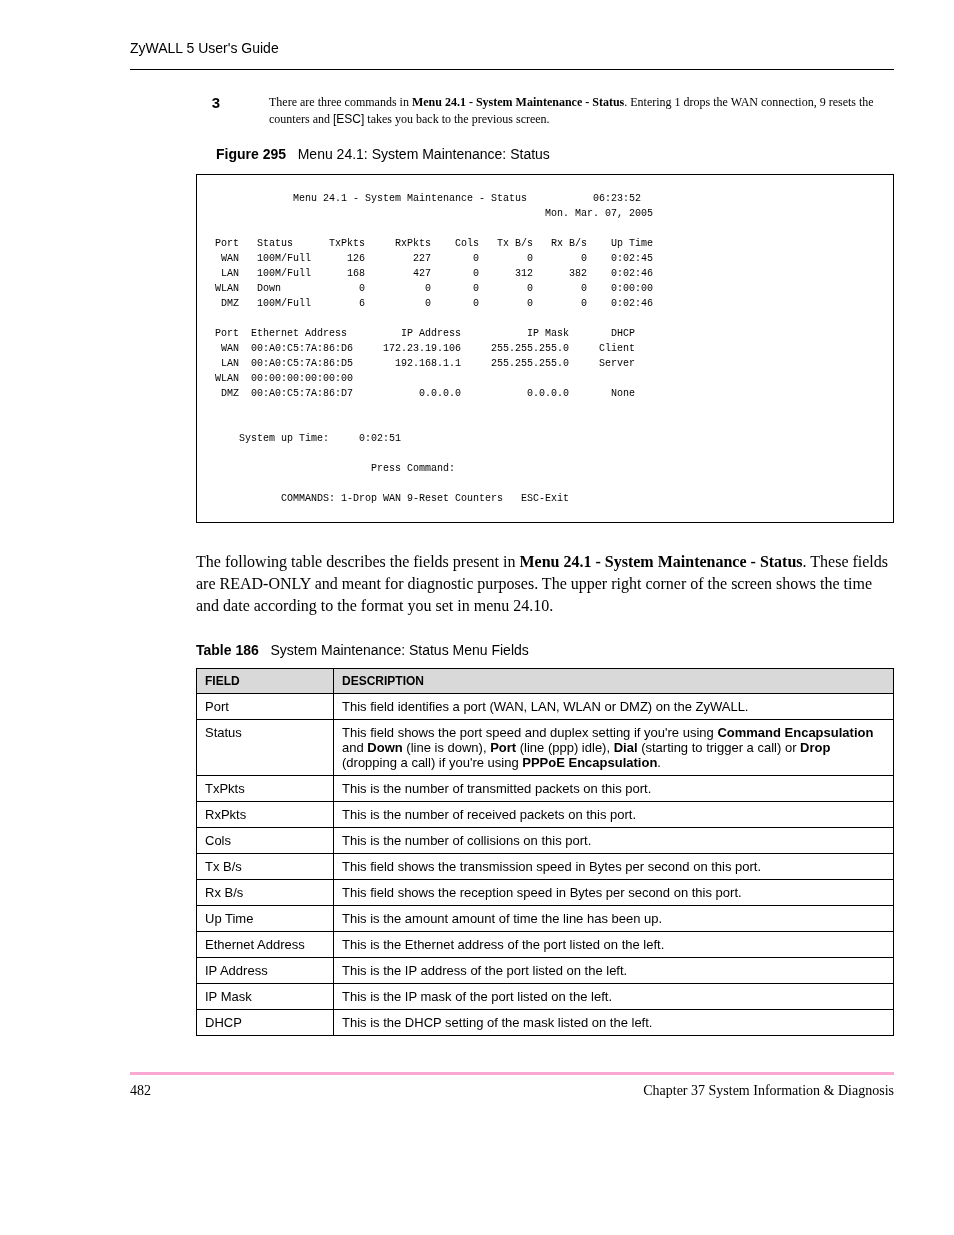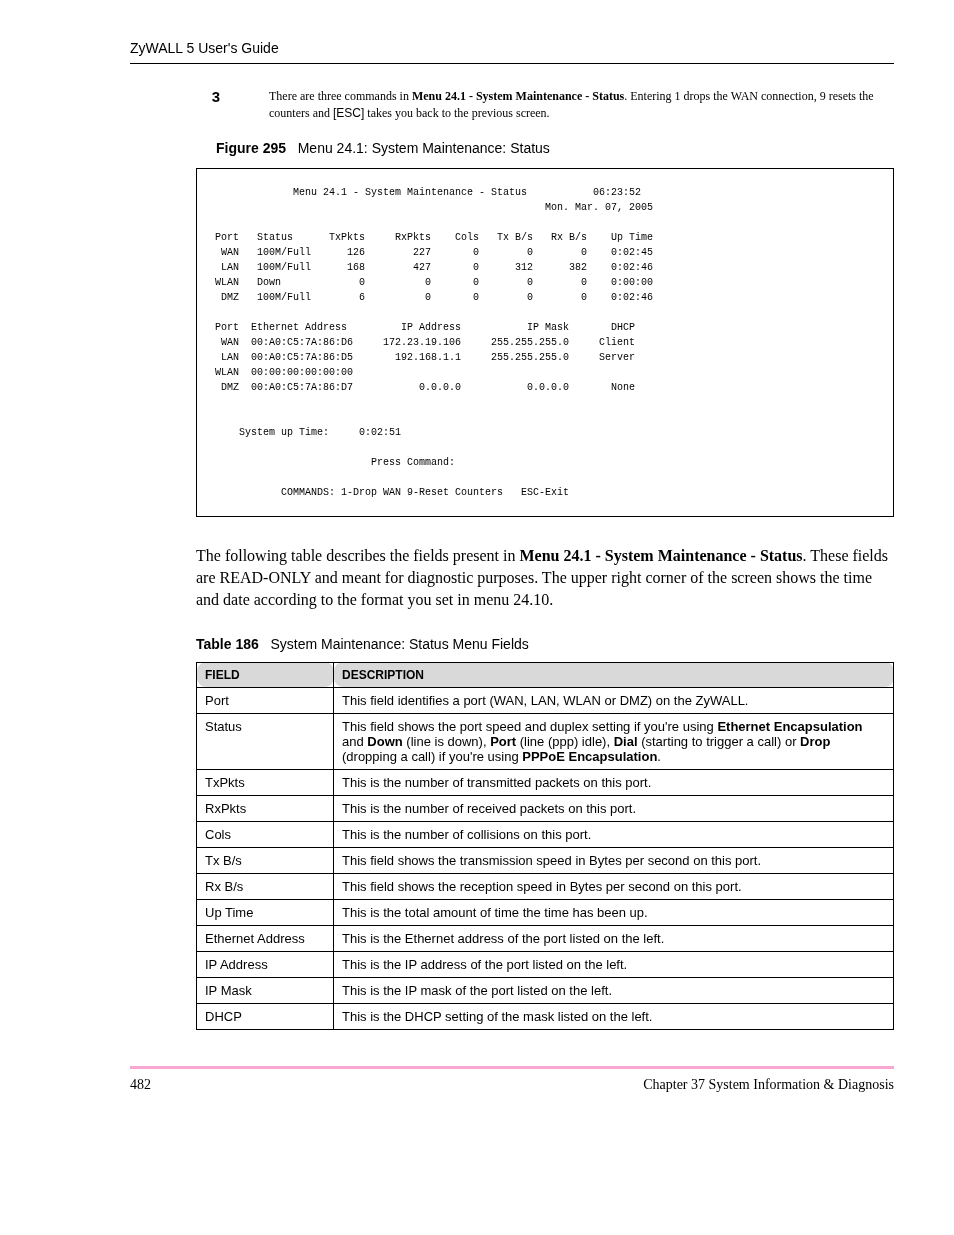--- a/index.html
+++ b/index.html
@@ -7,21 +7,21 @@
       font-size: 15px;
       margin: 0;
       padding: 40px 60px 40px 80px;
       color: #000;
       background: #fff;
       width: 954px;
       box-sizing: border-box;
     }
     .header-line {
       border-bottom: 1px solid #000;
-      padding-bottom: 6px;
+      padding-bottom: 12px;
       margin-bottom: 24px;
       margin-left: 50px;
     }
     .header-text {
       font-family: Arial, Helvetica, sans-serif;
       font-size: 14px;
     }
     .content {
       margin-left: 116px;
     }
@@ -82,21 +82,20 @@
       padding: 5px 8px;
       text-align: left;
       vertical-align: top;
     }
     table.fields th {
       background: #d9d9d9;
       font-weight: bold;
       font-variant: small-caps;
       text-transform: uppercase;
       font-size: 12px;
-      border-radius: 9px;
     }
     table.fields td.col-field {
       width: 120px;
     }
     .footer {
       display: flex;
       justify-content: space-between;
       border-top: 3px solid #f9a8d4;
       margin-top: 36px;
       padding-top: 8px;
@@ -148,21 +147,21 @@
         <th>DESCRIPTION</th>
       </tr>
     </thead>
     <tbody id="fields-body">
         <tr>
           <td class="col-field">Port</td>
           <td>This field identifies a port (WAN, LAN, WLAN or DMZ) on the ZyWALL.</td>
         </tr>
         <tr>
           <td class="col-field">Status</td>
-          <td>This field shows the port speed and duplex setting if you're using <b>Ethernet Encapsulation</b> and <b>Down</b> (line is down), <b>Port</b> (line (ppp) idle), <b>Dial</b> (starting to trigger a call) or <b>Drop</b> (dropping a call) if you're using <b>PPPoE Encapsulation</b>.</td>
+          <td>This field shows the port speed and duplex setting if you're using <b>Command Encapsulation</b> and <b>Down</b> (line is down), <b>Port</b> (line (ppp) idle), <b>Dial</b> (starting to trigger a call) or <b>Drop</b> (dropping a call) if you're using <b>PPPoE Encapsulation</b>.</td>
         </tr>
         <tr>
           <td class="col-field">TxPkts</td>
           <td>This is the number of transmitted packets on this port.</td>
         </tr>
         <tr>
           <td class="col-field">RxPkts</td>
           <td>This is the number of received packets on this port.</td>
         </tr>
         <tr>
@@ -172,21 +171,21 @@
         <tr>
           <td class="col-field">Tx B/s</td>
           <td>This field shows the transmission speed in Bytes per second on this port.</td>
         </tr>
         <tr>
           <td class="col-field">Rx B/s</td>
           <td>This field shows the reception speed in Bytes per second on this port.</td>
         </tr>
         <tr>
           <td class="col-field">Up Time</td>
-          <td>This is the total amount of time the time has been up.</td>
+          <td>This is the amount amount of time the line has been up.</td>
         </tr>
         <tr>
           <td class="col-field">Ethernet Address</td>
           <td>This is the Ethernet address of the port listed on the left.</td>
         </tr>
         <tr>
           <td class="col-field">IP Address</td>
           <td>This is the IP address of the port listed on the left.</td>
         </tr>
         <tr>

